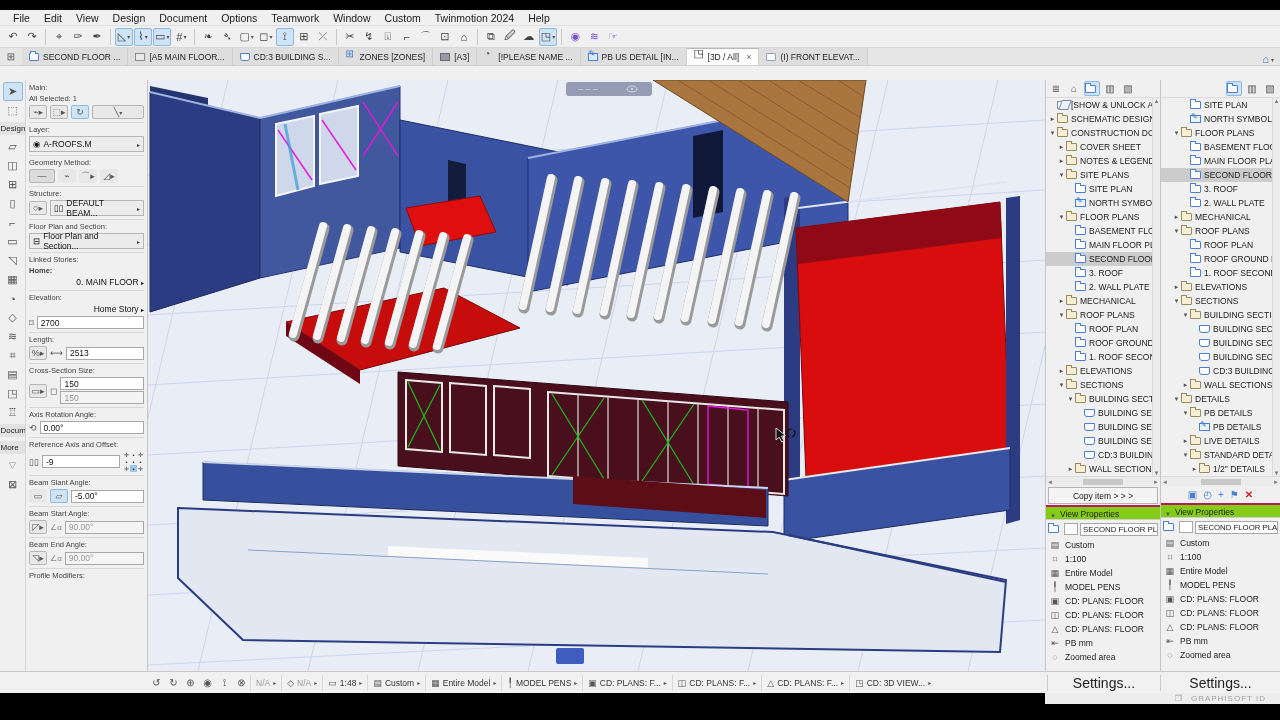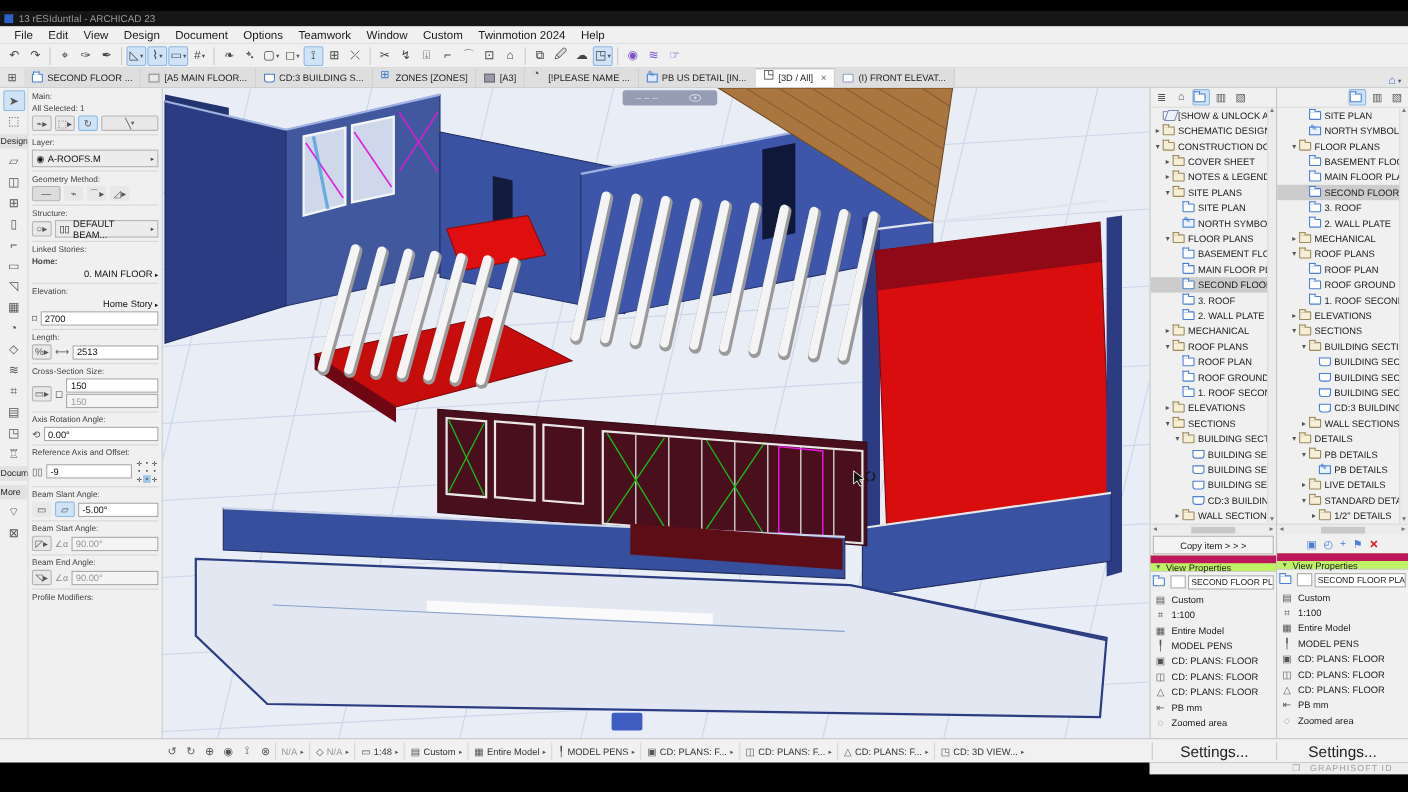--- a/index.html
+++ b/index.html
@@ -90,21 +90,21 @@
   .i-sec { background:#fff; border:1px solid #4a7fd4; border-radius:0 0 3px 3px; }
   .i-pen { background:#eaf2fc; border:1px solid #4a7fd4; }
   .i-pen::before { content:"✎"; position:absolute; top:-4px; left:0; font-size:8px; color:#3a78d0; }
   .i-box { background:#fff; border:1px solid #7a8ab0; }
   .i-box::before { content:""; position:absolute; left:2px; top:-2px; width:8px; height:8px; border:1px solid #7a8ab0; transform:skewX(-20deg); background:#eef2fa; }
   .tlabel { overflow:hidden; }
   .vscroll { position:absolute; right:0; top:0; width:8px; height:378px; background:#ececec; border-left:1px solid #dadada; font-size:6px; color:#777; display:flex; flex-direction:column; justify-content:space-between; align-items:center; }
   .hscroll { height:10px; background:#ececec; border-top:1px solid #dadada; display:flex; align-items:center; justify-content:space-between; font-size:6px; color:#777; padding:0 1px; }
   .hthumb { height:6px; width:40px; background:#c8c8c8; }
   .copy-btn { height:17px; margin:1px 2px; border:1px solid #b5b5b5; background:#f4f4f4; display:flex; align-items:center; justify-content:center; font-size:8.5px; }
-  .vp-head { height:15px; background:#bef264; border-top:7px solid #be185d; border-bottom:1px solid #cfcfcf; display:flex; align-items:center; gap:4px; padding:0 4px; font-size:8.5px; color:#222; }
+  .vp-head { height:15px; background:#84cc16; border-top:2px solid #be185d; border-bottom:1px solid #cfcfcf; display:flex; align-items:flex-end; gap:4px; padding:0 4px; font-size:8.5px; color:#222; }
   .vp-head .tri { font-size:6px; color:#555; }
   .name-row { height:18px; display:flex; align-items:center; gap:2px; padding:0 2px; }
   .name-box { width:14px; height:12px; border:1px solid #a8a8a8; background:#fff; }
   .name-field { flex:1; height:13px; border:1px solid #a8a8a8; background:#fff; font-size:7.8px; display:flex; align-items:center; padding:0 2px; white-space:nowrap; overflow:hidden; }
   .prow { height:14px; display:flex; align-items:center; gap:4px; padding:0 3px; white-space:nowrap; overflow:hidden; }
   .prow .pico { width:12px; text-align:center; font-size:9px; color:#555; flex:none; }
   .act-row { height:17px; display:flex; align-items:center; justify-content:center; gap:6px; }
   .act-row .aico { font-size:10px; color:#4a7fd4; }
   .act-row .aico.red { color:#d02020; font-weight:bold; }
 
@@ -119,24 +119,20 @@
   .s1 { width:113px; } .s2 { width:120px; }
 
   .gs-strip { position:absolute; left:1045px; top:693px; width:235px; height:11px; background:#ededed; display:flex; align-items:center; justify-content:flex-end; gap:8px; padding-right:14px; font-size:8px; letter-spacing:1px; color:#a0a0a0; }
   .gs-strip .win { font-size:8px; color:#9a9a9a; }
 </style>
 </head>
 <body>
 
 <div class="app">
 
-  <div class="titlebar">
-    <span class="appico"></span>
-    <span>13 rESIduntIal - ARCHICAD 23</span>
-  </div>
 
   <div class="menubar" id="menubar">
       <span class="menu-item">File</span>
       <span class="menu-item">Edit</span>
       <span class="menu-item">View</span>
       <span class="menu-item">Design</span>
       <span class="menu-item">Document</span>
       <span class="menu-item">Options</span>
       <span class="menu-item">Teamwork</span>
       <span class="menu-item">Window</span>
@@ -290,20 +286,28 @@
         <div class="ib-row">
           <span class="ib-btn">○▸</span>
           <div class="ib-wide" style="flex:1">
               <span>▯▯</span>
               <span>DEFAULT BEAM...</span>
               <span class="cr">▸</span>
             </div>
         </div>
       </div>
       <div class="ib-sec">
+        <div class="ib-label">Floor Plan and Section:</div>
+        <div class="ib-wide">
+            <span>⊟</span>
+            <span>Floor Plan and Section...</span>
+            <span class="cr">▸</span>
+          </div>
+      </div>
+      <div class="ib-sec">
         <div class="ib-label">Linked Stories:</div>
         <div class="ib-label" style="font-weight:bold">Home:</div>
         <div class="ib-right"><span>0. MAIN FLOOR</span> <span style="font-size:6px">▸</span></div>
       </div>
       <div class="ib-sec">
         <div class="ib-label">Elevation:</div>
         <div class="ib-right"><span>Home Story</span> <span style="font-size:6px">▸</span></div>
         <div class="ib-row" style="margin-top:2px">
           <span style="font-size:9px;color:#555">⌑</span>
           <div class="ib-field">2700</div>

